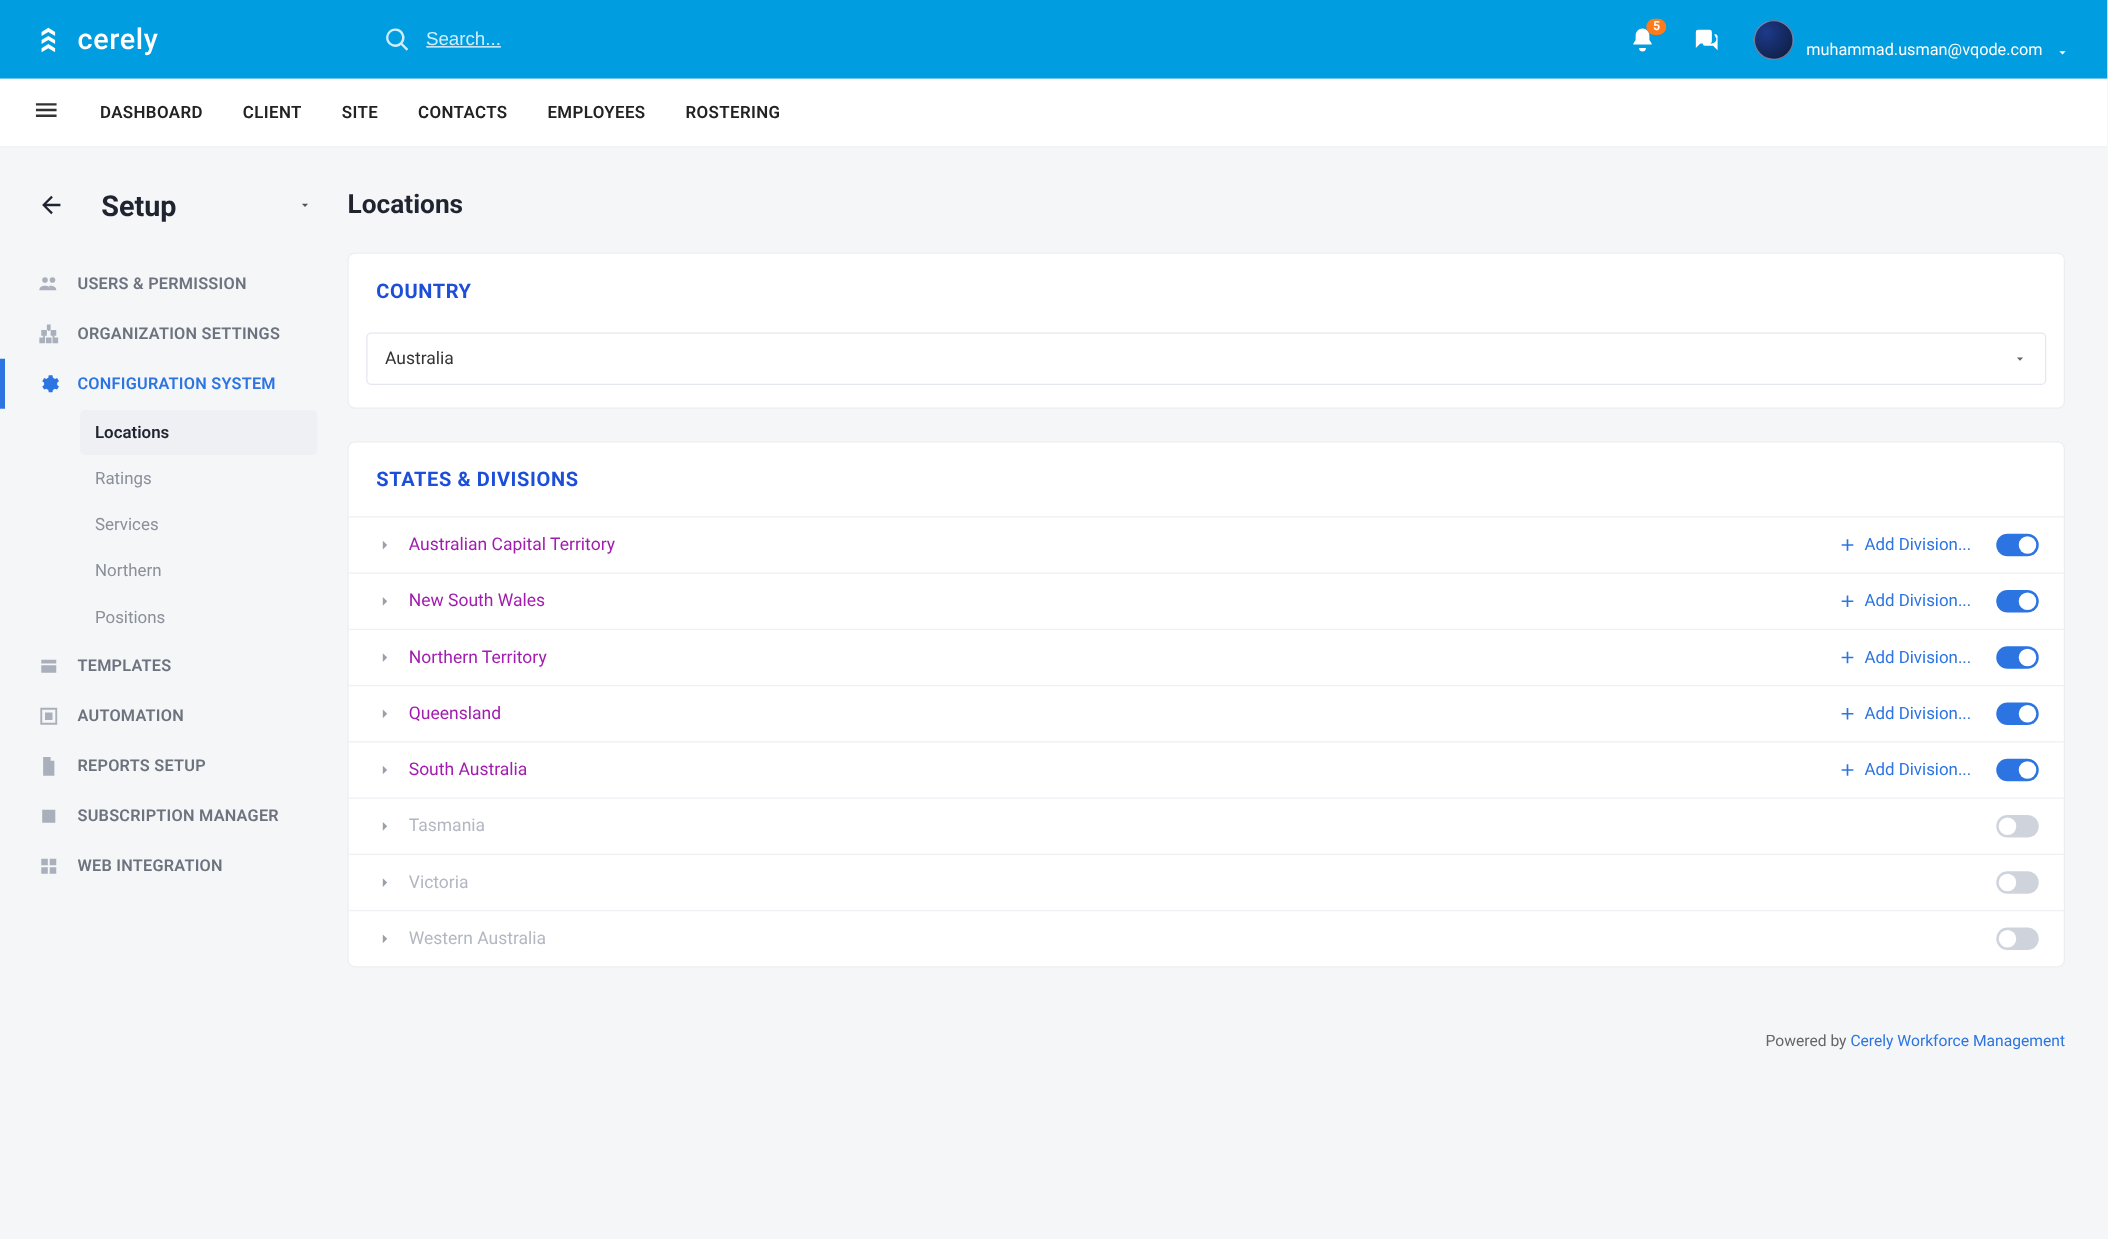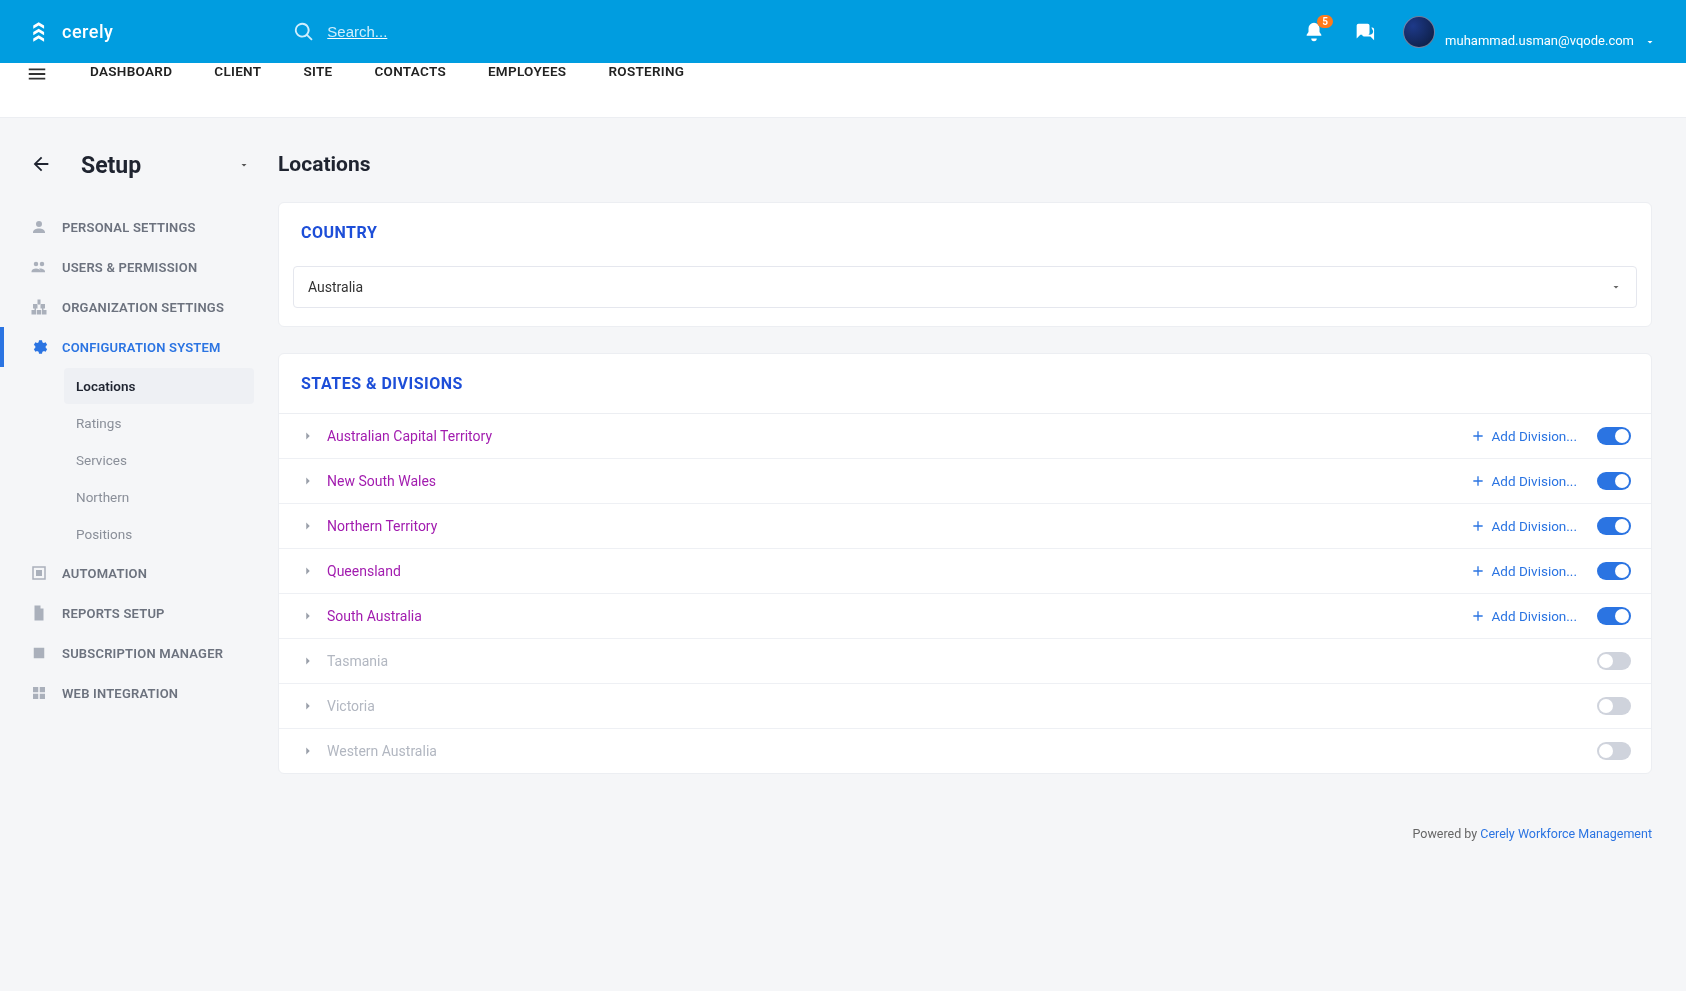--- a/index.html
+++ b/index.html
@@ -1,36 +1,36 @@
 <!DOCTYPE html>
 <html><head>
 <meta charset="utf-8">
 <style>
 * { box-sizing: border-box; margin: 0; padding: 0; }
 body { font-family: -apple-system, BlinkMacSystemFont, "Segoe UI", Roboto, Helvetica, Arial, sans-serif; background: #f5f6f8; color: #333; font-size: 14px; }
 
 
 .topbar { background: #009de0; height: 63px; display: flex; align-items: center; padding: 0 30px; color: #fff; }
-.logo { display: flex; align-items: center; gap: 6px; font-size: 18px; font-weight: 500; letter-spacing: .5px; }
+.logo { display: flex; align-items: center; gap: 6px; font-size: 23px; font-weight: 500; letter-spacing: .5px; }
 .logo svg { width: 26px; height: 26px; }
 .search-wrap { display: flex; align-items: center; margin-left: 180px; color: #cfeefd; }
 .search-wrap svg { width: 22px; height: 22px; }
 .search-input { background: transparent; border: none; outline: none; color: #fff; font-size: 15px; margin-left: 12px; width: 300px; text-decoration: underline; }
 .search-input::placeholder { color: #cfeefd; }
 .topbar-right { margin-left: auto; display: flex; align-items: center; gap: 28px; }
 .icon-btn { position: relative; display: flex; align-items: center; justify-content: center; cursor: pointer; }
 .icon-btn svg { width: 22px; height: 22px; fill: #fff; }
 .badge { position: absolute; top: -6px; right: -8px; background: #ff7a1a; color: #fff; font-size: 10px; font-weight: 600; border-radius: 8px; padding: 1px 5px; min-width: 14px; text-align: center; }
 .user-chip { display: flex; align-items: flex-end; gap: 10px; cursor: pointer; }
 .avatar { width: 32px; height: 32px; border-radius: 50%; background: radial-gradient(circle at 30% 30%, #1e3a8a, #0b1a3a); border: 1px solid rgba(255,255,255,.4); }
 .user-email { font-size: 13px; }
 .user-chip svg { width: 12px; height: 12px; fill: #fff; }
 
 
-.navbar { background: #fff; height: 55px; display: flex; padding: 0 26px; gap: 42px; border-bottom: 1px solid #eceef2; }
+.navbar { background: #fff; height: 55px; display: flex; align-items: center; padding: 0 26px; gap: 32px; border-bottom: 1px solid #eceef2; }
 .hamburger { cursor: pointer; }
 .hamburger svg { width: 22px; height: 22px; }
 .nav-link { font-size: 13.5px; font-weight: 600; color: #222; letter-spacing: .3px; cursor: pointer; }
 
 
 .layout { display: flex; }
 
 
 .sidebar { width: 270px; padding: 34px 0 20px 0; }
 .setup-head { display: flex; align-items: center; padding: 0 20px 0 30px; margin-bottom: 28px; }
@@ -139,26 +139,20 @@
       <div class="caret">
         <svg viewBox="0 0 24 24">
             <path d="M7 10l5 5 5-5z"></path>
           </svg>
       </div>
     </div>
 
     <div class="side-group">
       <div class="side-item">
         <svg viewBox="0 0 24 24">
-            <path d="M12 12a4 4 0 1 0-4-4 4 4 0 0 0 4 4zm0 2c-4 0-8 2-8 5v1h16v-1c0-3-4-5-8-5z"></path>
-          </svg>
-        <span>PERSONAL SETTINGS</span>
-      </div>
-      <div class="side-item">
-        <svg viewBox="0 0 24 24">
             <path d="M8 11a3 3 0 1 0-3-3 3 3 0 0 0 3 3zm8 0a3 3 0 1 0-3-3 3 3 0 0 0 3 3zM2 19v-1c0-2.5 3-4 6-4s6 1.5 6 4v1zm12-5c.7 0 1.4.1 2 .3 2 .6 4 2 4 3.7v1h-6v-1c0-1.5-.8-2.8-2-3.7.6-.2 1.3-.3 2-.3z"></path>
           </svg>
         <span>USERS &amp; PERMISSION</span>
       </div>
       <div class="side-item">
         <svg viewBox="0 0 24 24">
             <path d="M11 3h2v4h-2zM5 9h4v4H5zm10 0h4v4h-4zM3 17h4v4H3zm7 0h4v4h-4zm7 0h4v4h-4zM12 7v2M7 13v4m10-4v4" stroke="#aab0bb" stroke-width="2" fill="#aab0bb"></path>
           </svg>
         <span>ORGANIZATION SETTINGS</span>
       </div>
@@ -170,20 +164,26 @@
       </div>
       <div class="subnav">
         <div class="sub-item active">Locations</div>
         <div class="sub-item">Ratings</div>
         <div class="sub-item">Services</div>
         <div class="sub-item">Northern</div>
         <div class="sub-item">Positions</div>
       </div>
       <div class="side-item">
         <svg viewBox="0 0 24 24">
+            <path d="M4 5h16v4H4zm0 6h16v8H4z"></path>
+          </svg>
+        <span>TEMPLATES</span>
+      </div>
+      <div class="side-item">
+        <svg viewBox="0 0 24 24">
             <path d="M4 4h16v16H4z" fill="none" stroke="#aab0bb" stroke-width="2"></path>
             <path d="M8 8h8v8H8z"></path>
           </svg>
         <span>AUTOMATION</span>
       </div>
       <div class="side-item">
         <svg viewBox="0 0 24 24">
             <path d="M6 2h8l4 4v16H6zM14 2v4h4"></path>
           </svg>
         <span>REPORTS SETUP</span>

